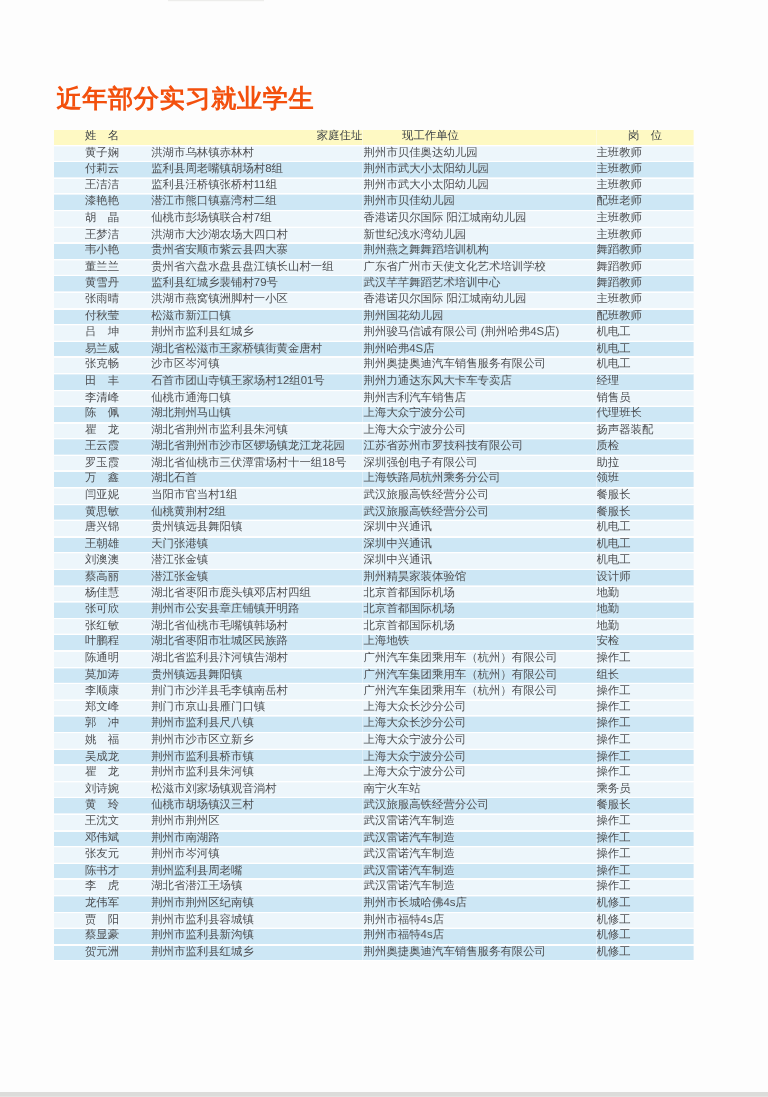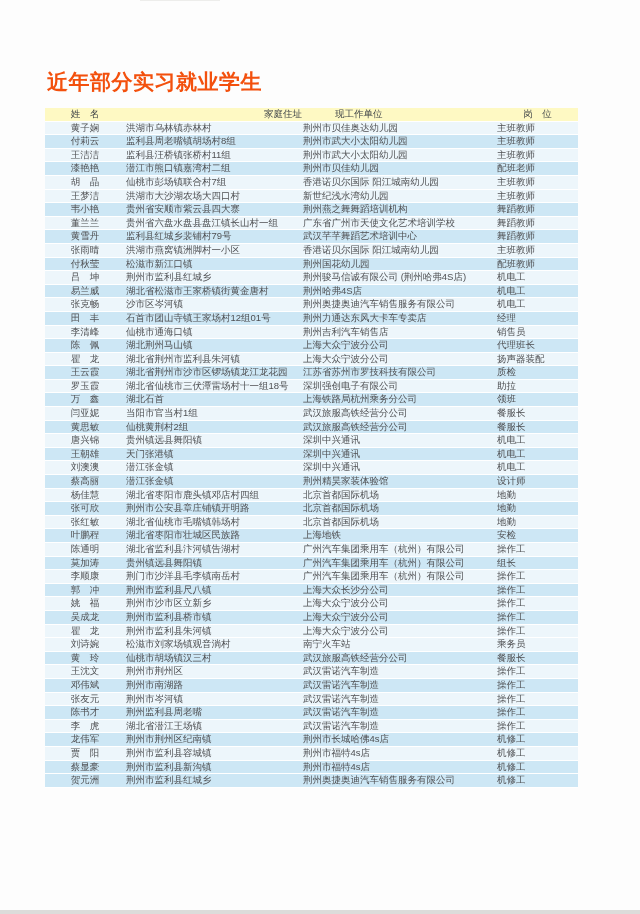--- a/index.html
+++ b/index.html
@@ -298,20 +298,26 @@
           <td class="col-address">贵州镇远县舞阳镇</td>
           <td class="col-employer">广州汽车集团乘用车（杭州）有限公司</td>
           <td class="col-position">组长</td>
         </tr>
         <tr class="odd">
           <td class="col-name">李顺康</td>
           <td class="col-address">荆门市沙洋县毛李镇南岳村</td>
           <td class="col-employer">广州汽车集团乘用车（杭州）有限公司</td>
           <td class="col-position">操作工</td>
         </tr>
+        <tr class="odd">
+          <td class="col-name">郑文峰</td>
+          <td class="col-address">荆门市京山县雁门口镇</td>
+          <td class="col-employer">上海大众长沙分公司</td>
+          <td class="col-position">操作工</td>
+        </tr>
         <tr class="even">
           <td class="col-name">郭　冲</td>
           <td class="col-address">荆州市监利县尺八镇</td>
           <td class="col-employer">上海大众长沙分公司</td>
           <td class="col-position">操作工</td>
         </tr>
         <tr class="odd">
           <td class="col-name">姚　福</td>
           <td class="col-address">荆州市沙市区立新乡</td>
           <td class="col-employer">上海大众宁波分公司</td>

